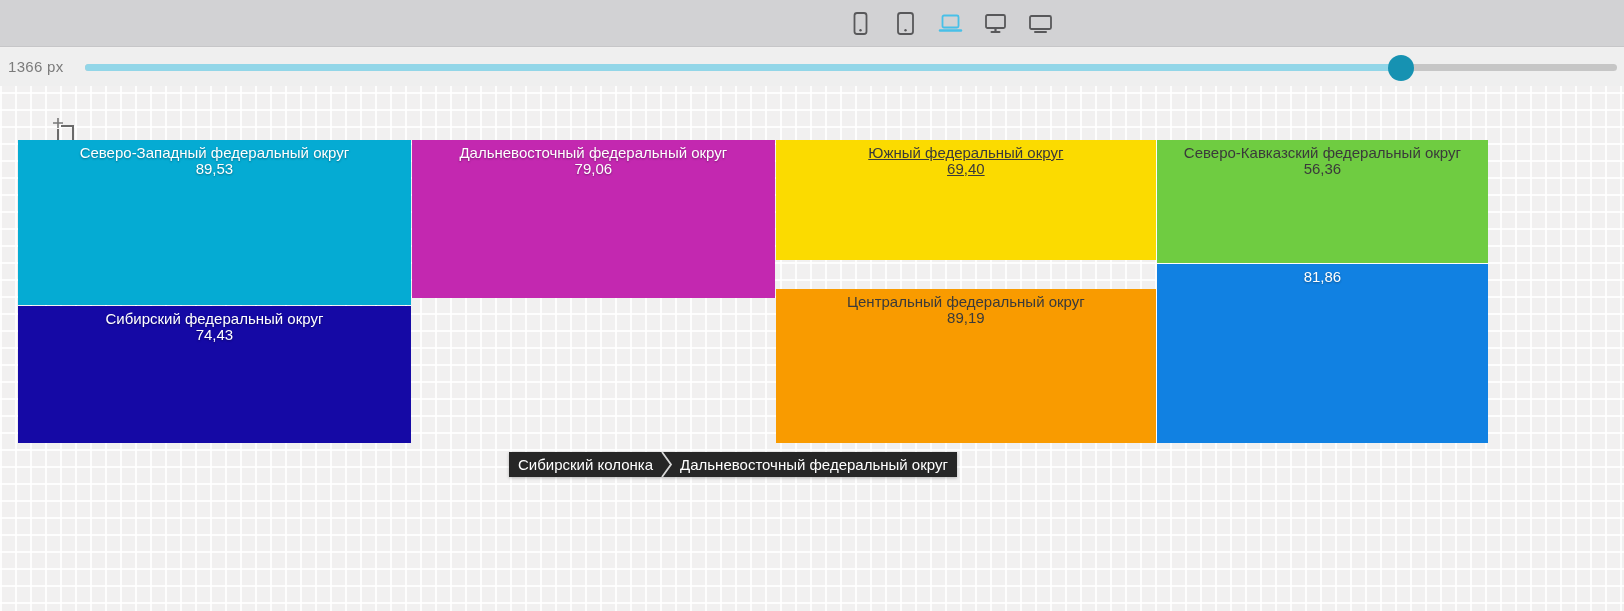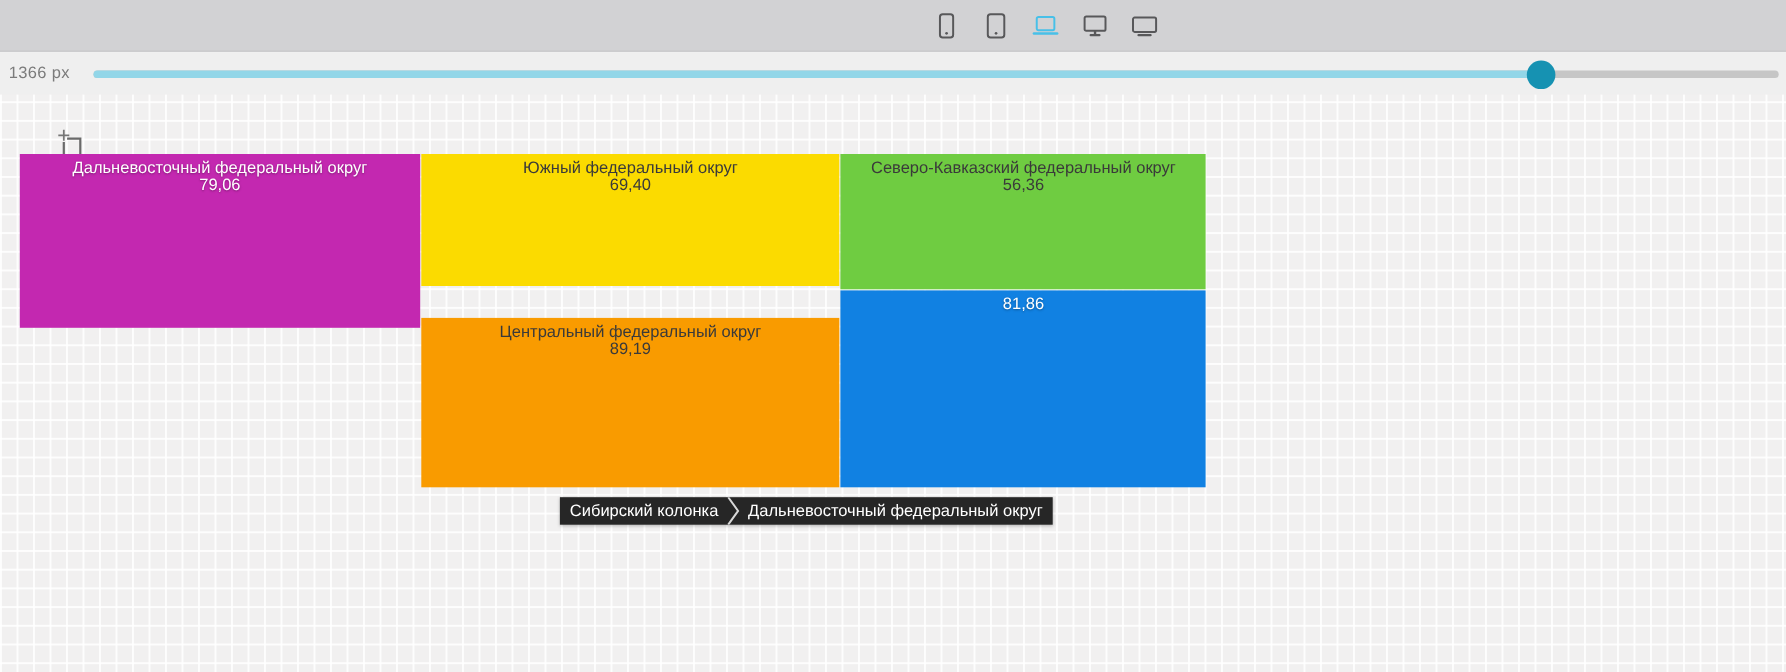--- a/index.html
+++ b/index.html
@@ -109,28 +109,38 @@
   <div class="canvas">
 
     <div class="cursor-icon">
       <svg width="26" height="28" viewBox="0 0 26 28" fill="none" stroke="currentColor">
         <path d="M8 2 V12 M3 7 H13" stroke="#777777" stroke-width="1.6"></path>
         <path d="M11 10 H23 V25 H8 V13" stroke="#6A6A6A" stroke-width="2"></path>
       </svg>
     </div>
 
     <div class="treemap" id="treemap">
+        <div class="tm-col" style="width: 26.779%;">
+          <div class="tm-tile light" style="height: 54.6048%; background: rgb(5, 171, 211);">
+            <div class="tm-label">Северо-Западный федеральный округ</div>
+            <div class="tm-value">89,53</div>
+          </div>
+          <div class="tm-tile light" style="height: 45.3952%; background: rgb(21, 9, 165);">
+            <div class="tm-label">Сибирский федеральный округ</div>
+            <div class="tm-value">74,43</div>
+          </div>
+        </div>
         <div class="tm-col" style="width: 24.744%;">
           <div class="tm-tile light" style="height: 52.1848%; background: rgb(195, 40, 176);">
             <div class="tm-label">Дальневосточный федеральный округ</div>
             <div class="tm-value">79,06</div>
           </div>
         </div>
         <div class="tm-col" style="width: 25.902%;">
-          <div class="tm-tile dark" style="height: 43.7606%; background: rgb(251, 219, 0);">
+          <div class="tm-tile dark" style="height: 43.7606%; background: rgb(251, 219, 0); text-decoration: underline;">
             <div class="tm-label">Южный федеральный округ</div>
             <div class="tm-value">69,40</div>
           </div>
           <div class="tm-tile dark" style="height: 56.2394%; background: rgb(249, 155, 0); margin-top: 28px;">
             <div class="tm-label">Центральный федеральный округ</div>
             <div class="tm-value">89,19</div>
           </div>
         </div>
         <div class="tm-col" style="width: 22.575%; justify-content: center;">
           <div class="tm-tile dark" style="height: 40.7756%; background: rgb(111, 204, 65);">

